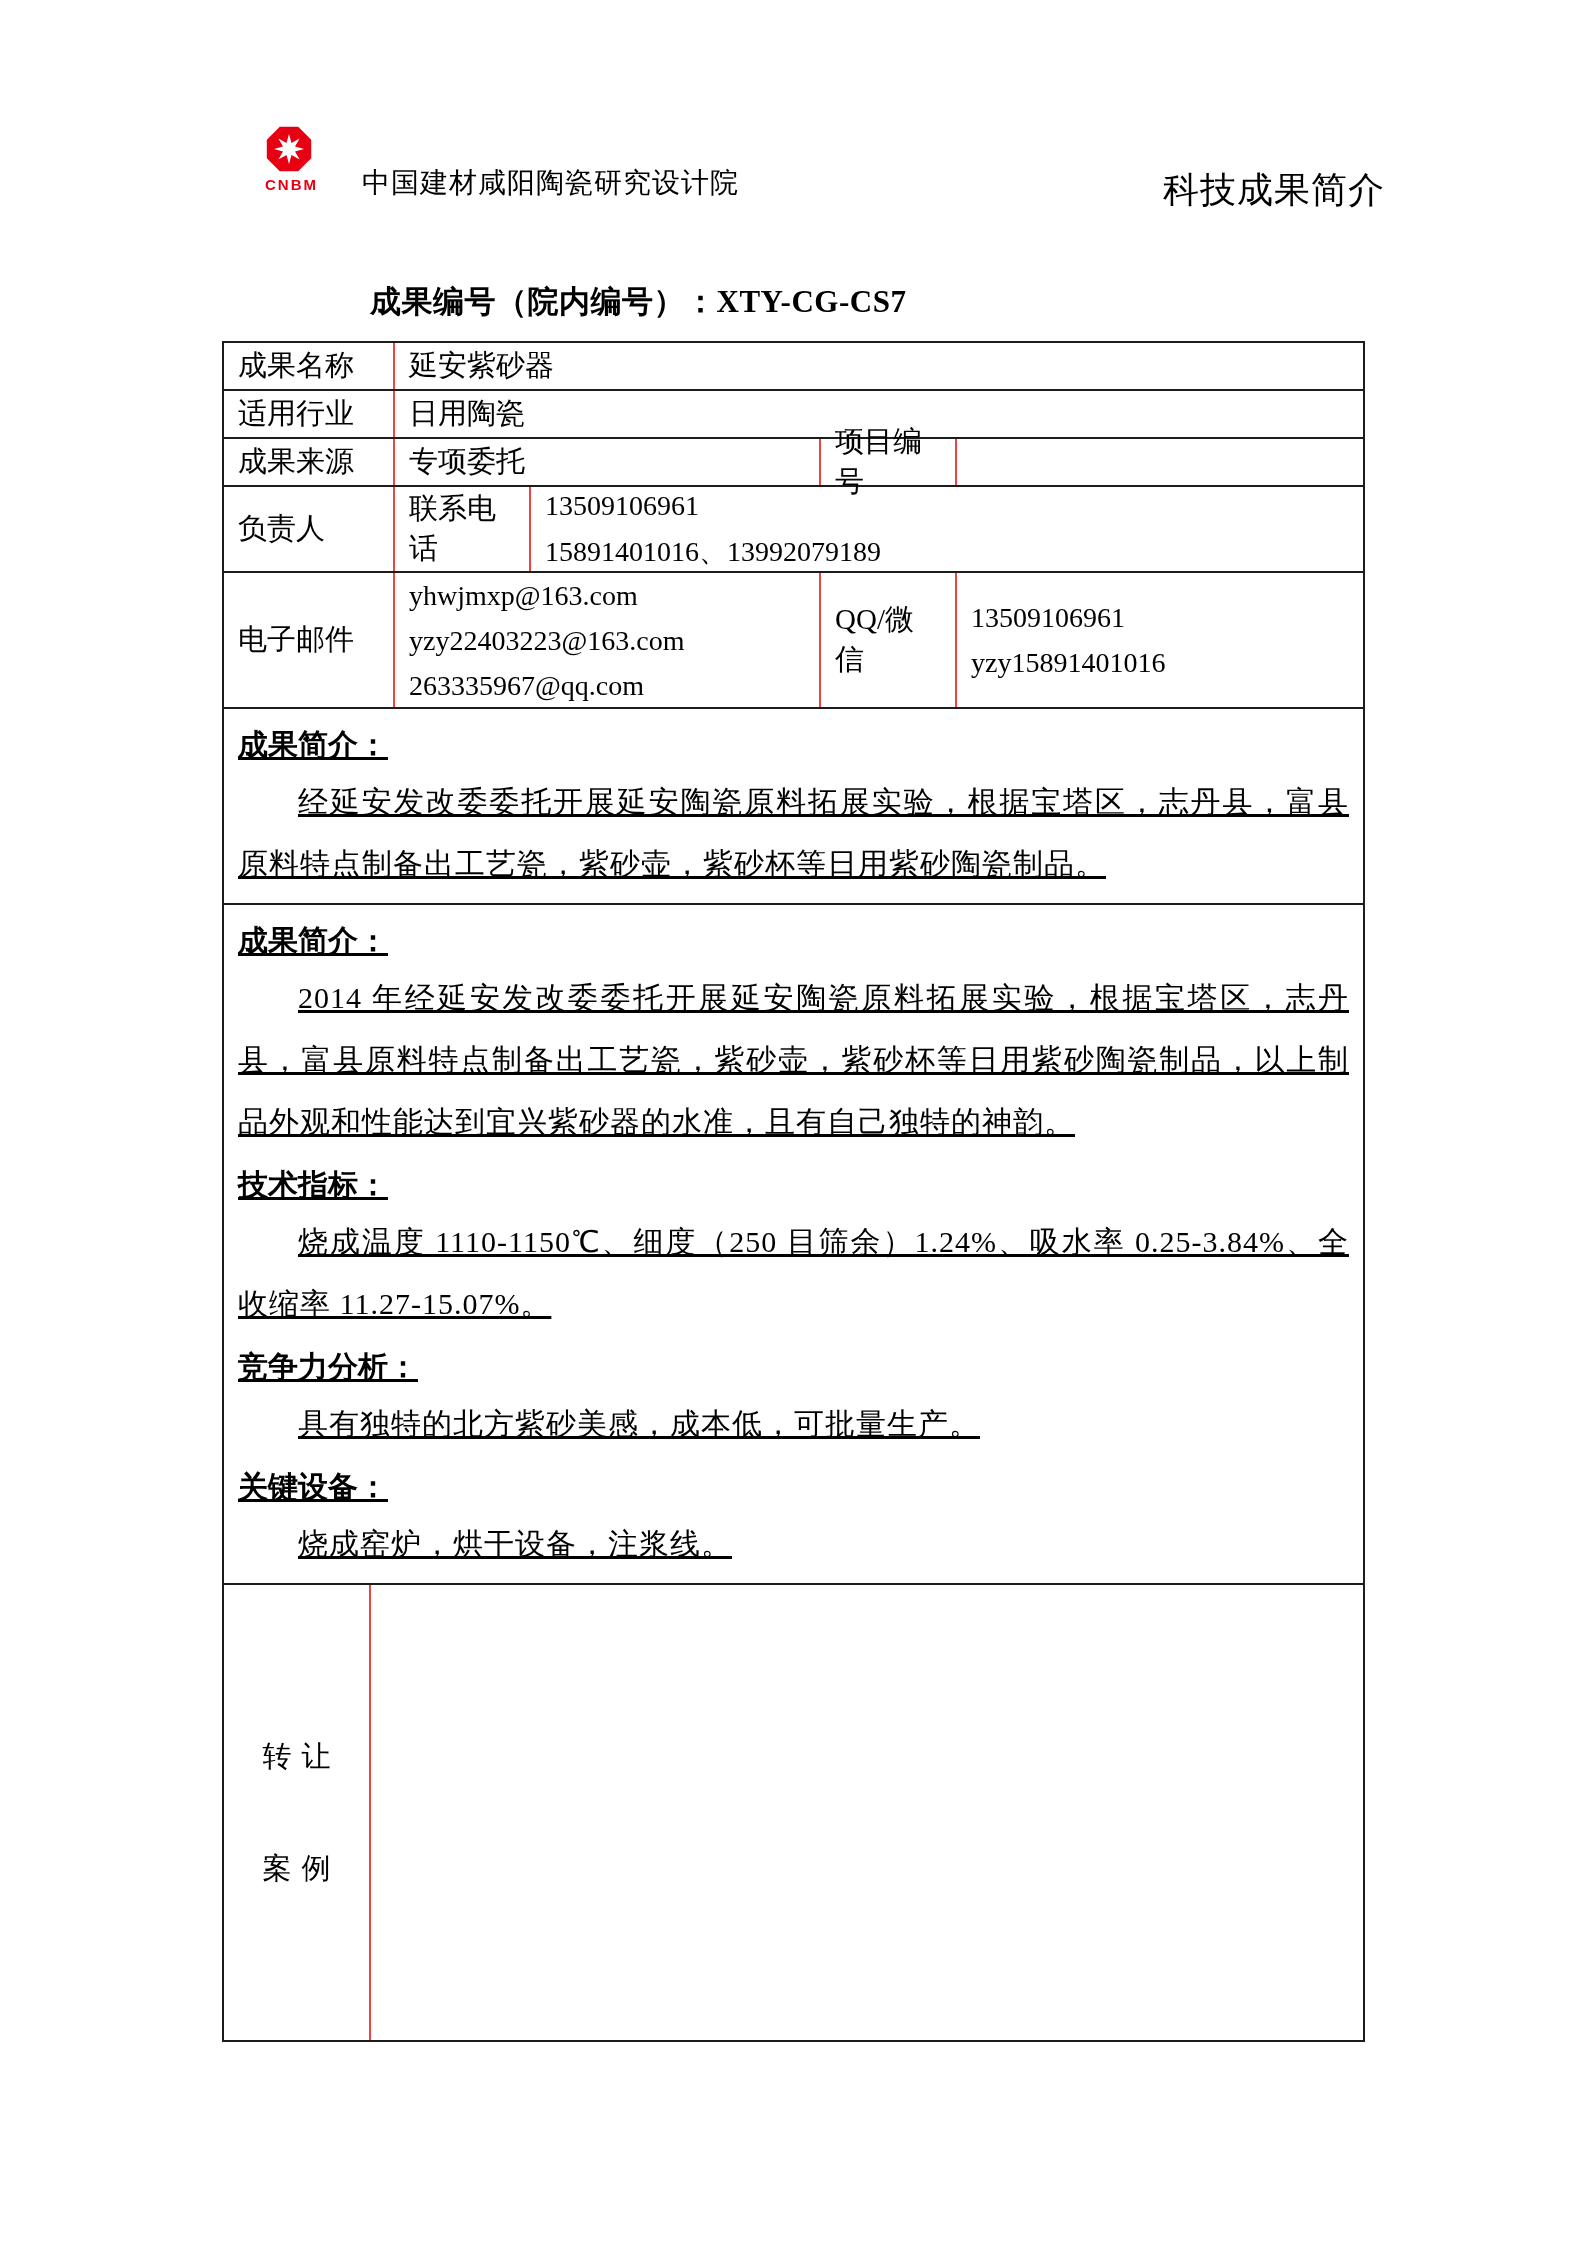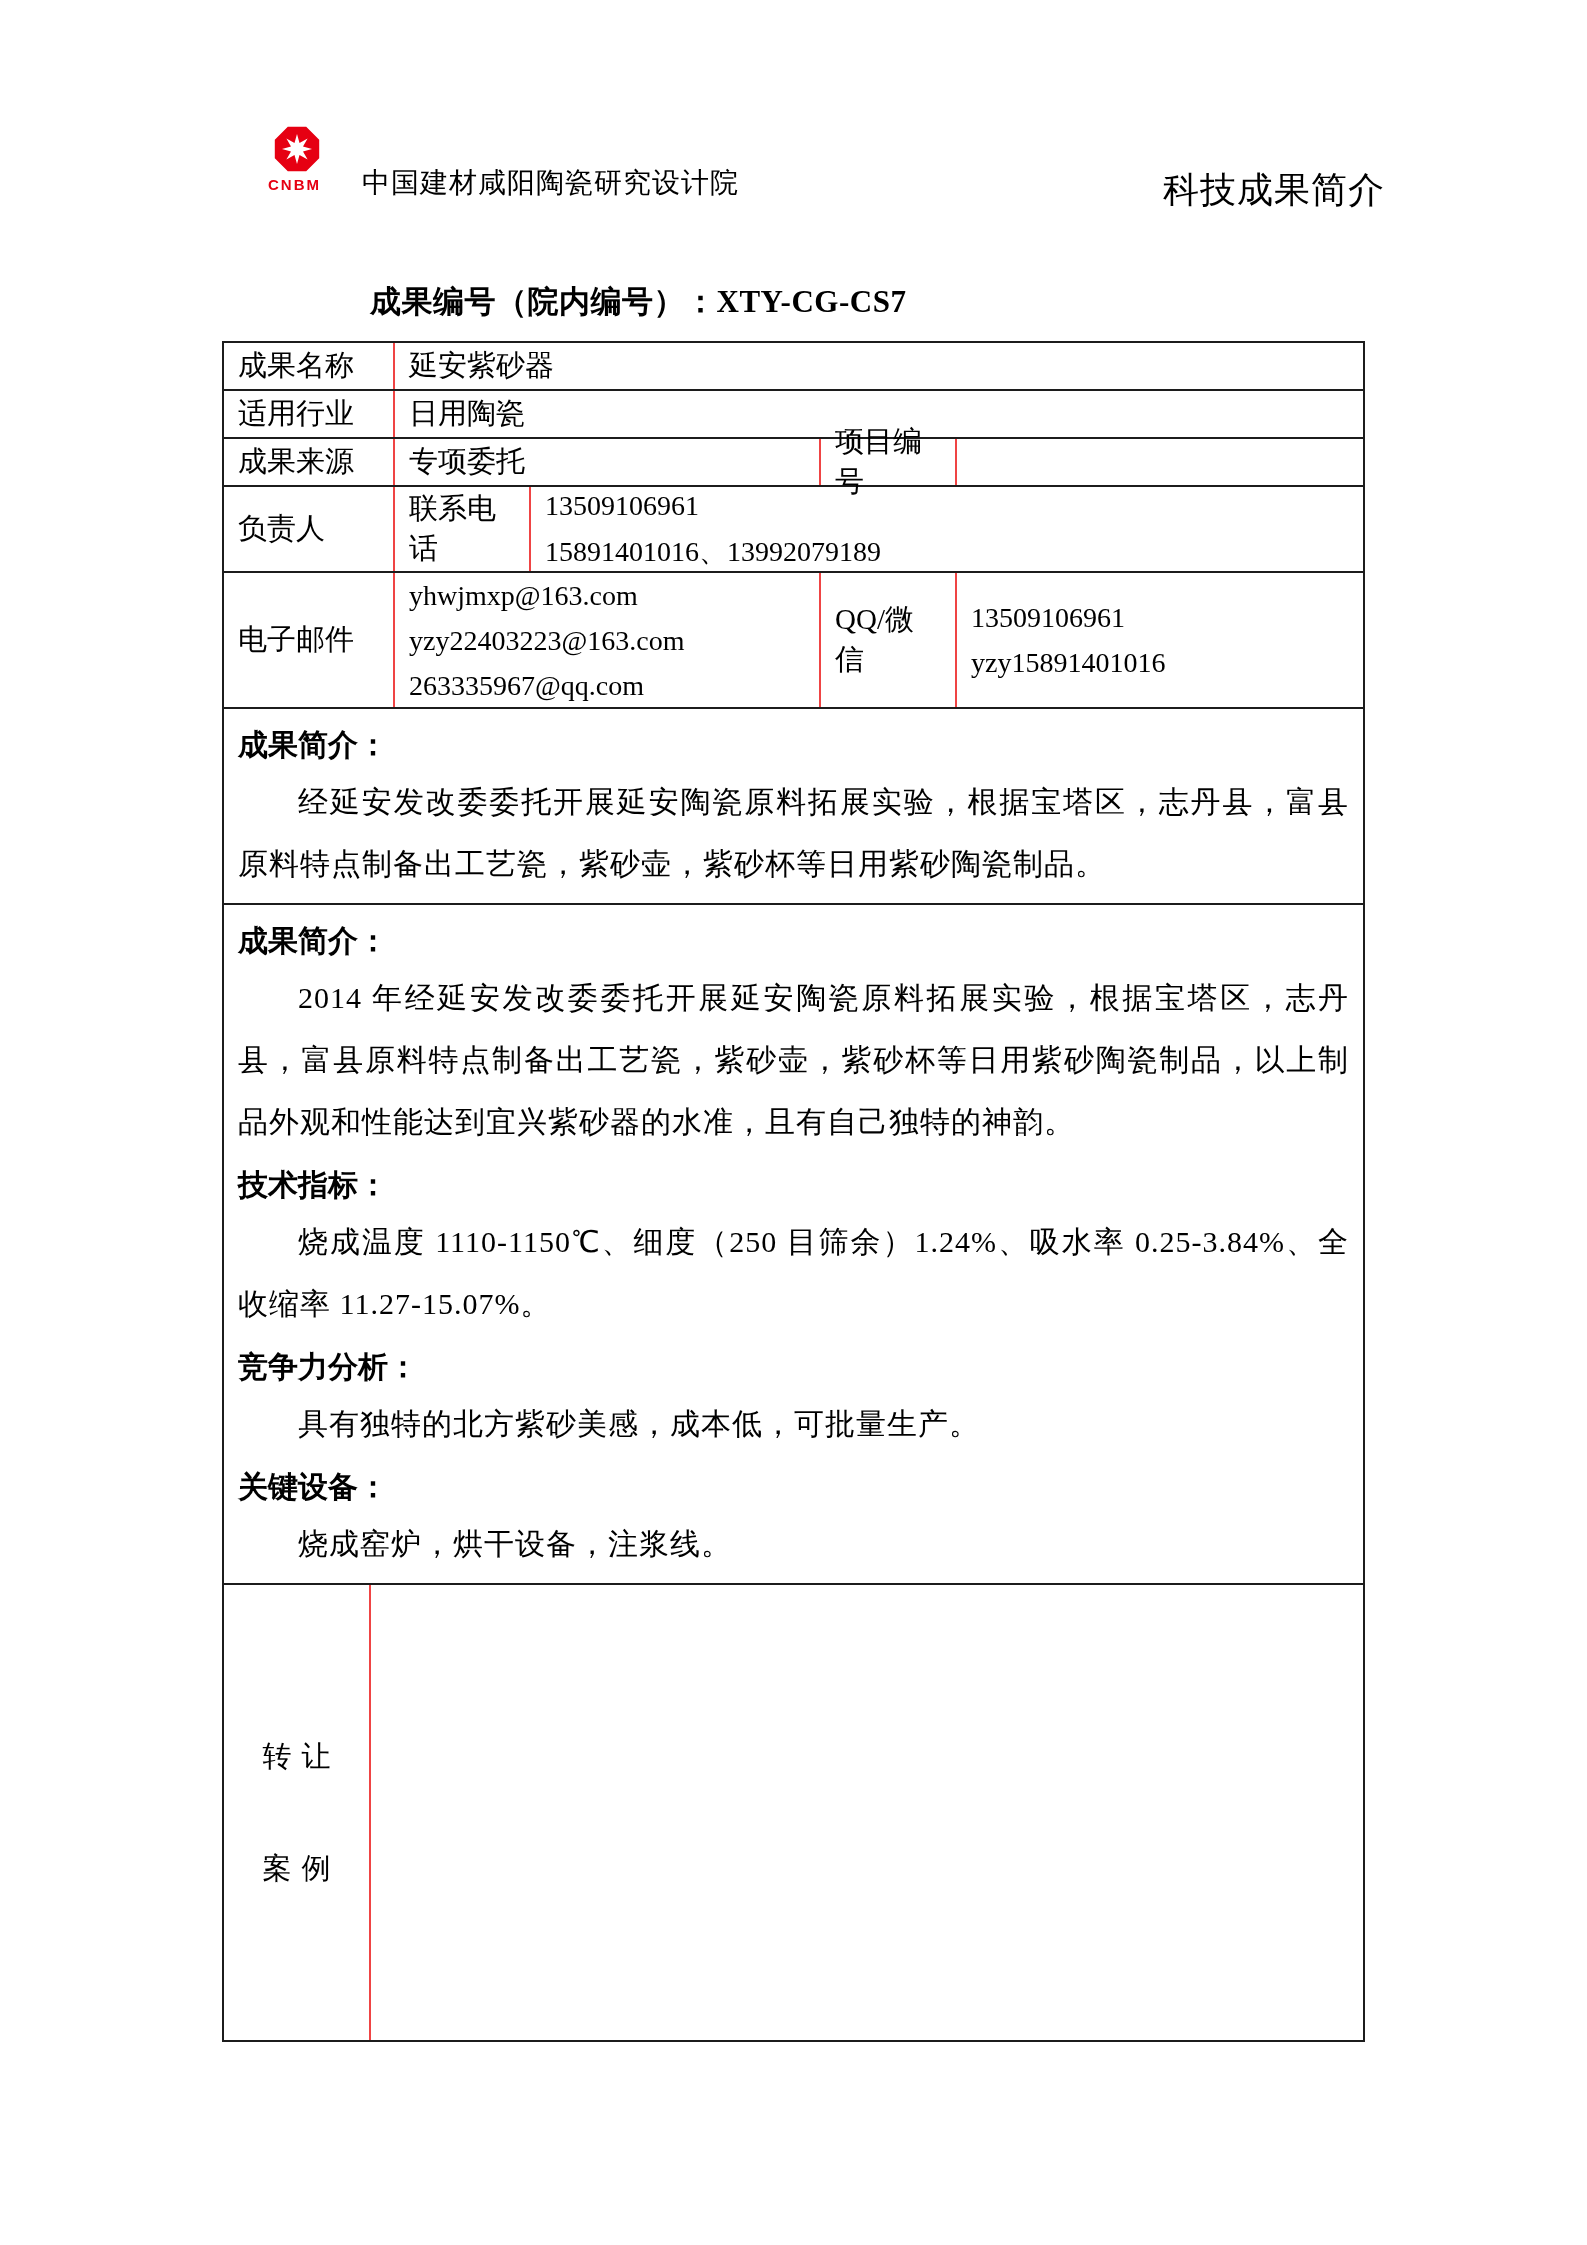--- a/index.html
+++ b/index.html
@@ -8,22 +8,22 @@
     position:relative;
     width:1587px; height:2245px;
     background:#ffffff;
     font-family:"Liberation Serif", serif;
     color:#000;
     overflow:hidden;
     margin:0 auto;
   }
   
   .hdr-logo {
-    position:absolute; left:268px; top:124px; width:58px;
-    text-align:left;
+    position:absolute; left:260px; top:124px; width:58px;
+    text-align:right;
   }
   .hdr-logo svg { display:block; margin:0 auto; }
   .hdr-logo .abbr {
     font-family:"Liberation Sans", sans-serif;
     font-weight:bold; font-size:15px; letter-spacing:2px;
     color:#e60012; margin-top:2px;
   }
   .hdr-institute {
     position:absolute; left:362px; top:164px;
     font-family:"Liberation Sans", sans-serif;
@@ -55,21 +55,21 @@
   .c-label  { width:169px; }
   .c-grow   { flex:1; }
   .c-label3 { width:136px; }
   .c-val4   { width:408px; }
   .h48 { height:48px; }
   .h86 { height:86px; }
   .h136{ height:136px; }
   .lines > div { line-height:45px; font-size:28px; }
   .phones > div { line-height:46px; font-size:28px; }
   
-  .sect { display:block; padding:10px 14px 8px 14px; }
+  .sect { display:block; padding:10px 14px 8px 14px;text-decoration:underline; }
   .sec-h {
     font-family:"Liberation Sans", sans-serif;
     font-weight:bold; font-size:30px; line-height:52px;
   }
   .sec-h.gap { margin-top:6px; }
   .sec-p {
     font-size:30px; line-height:62px;
     text-align:justify; text-indent:2em; letter-spacing:1px;
   }
   

